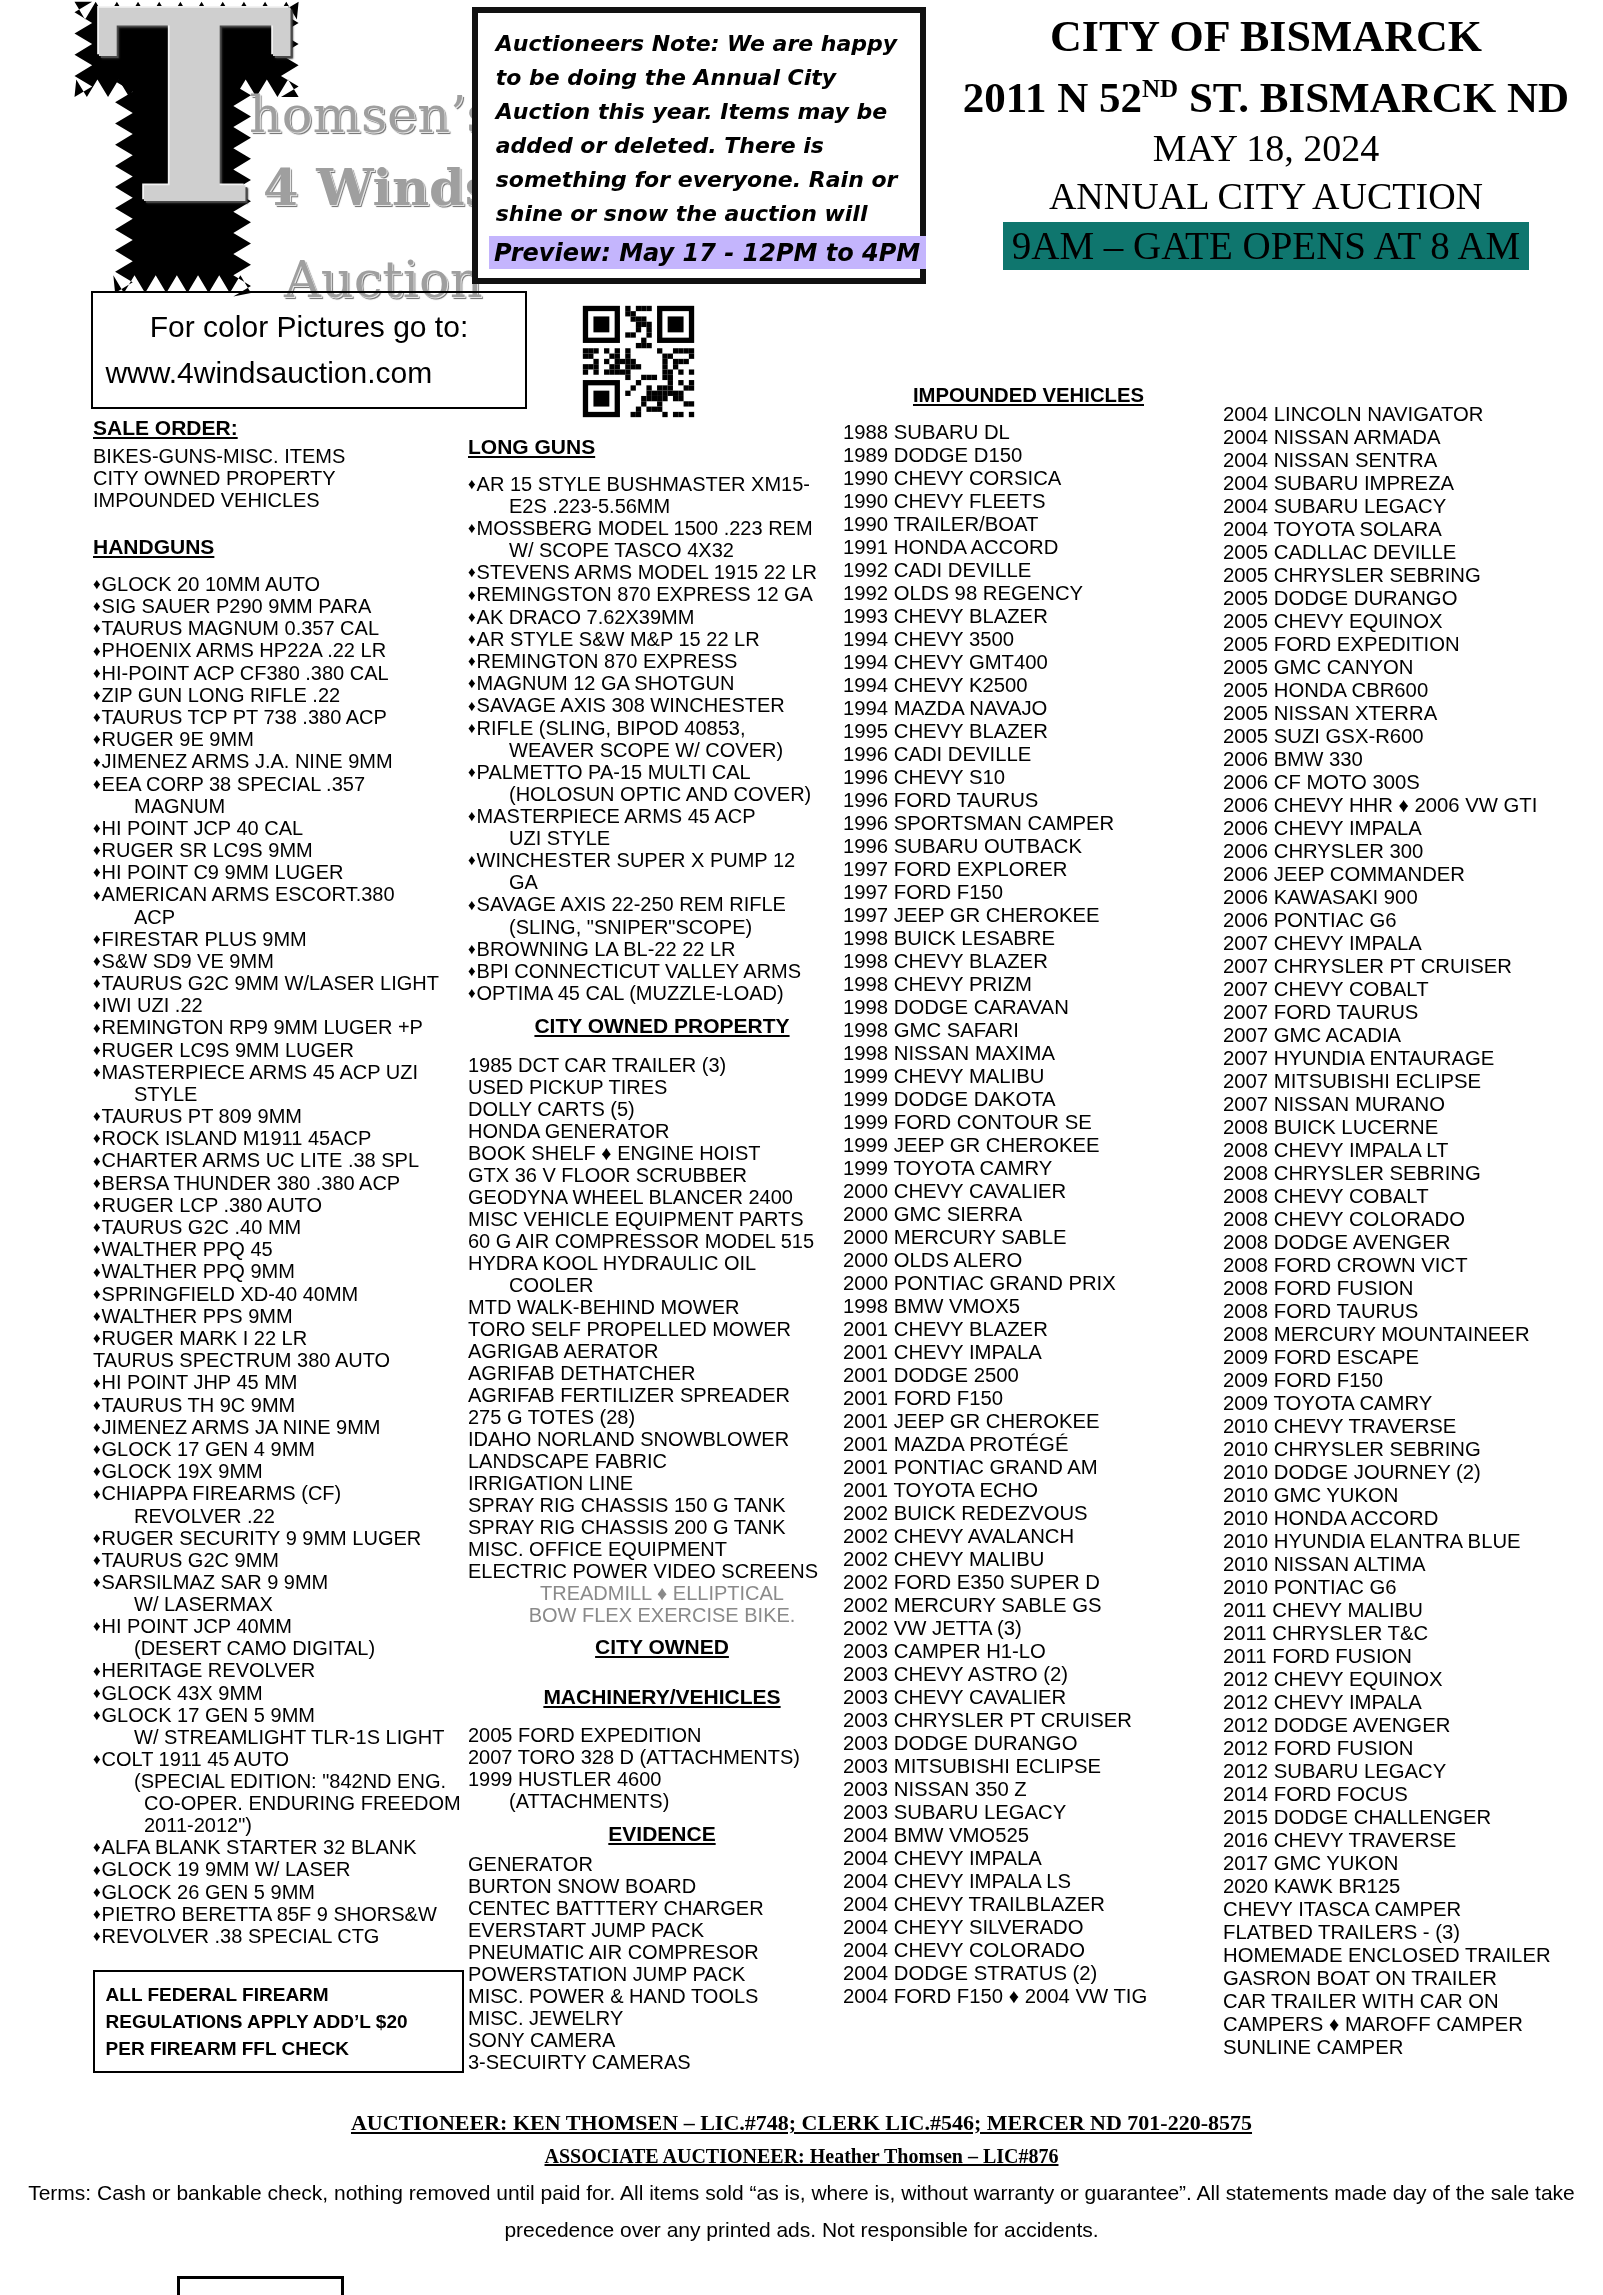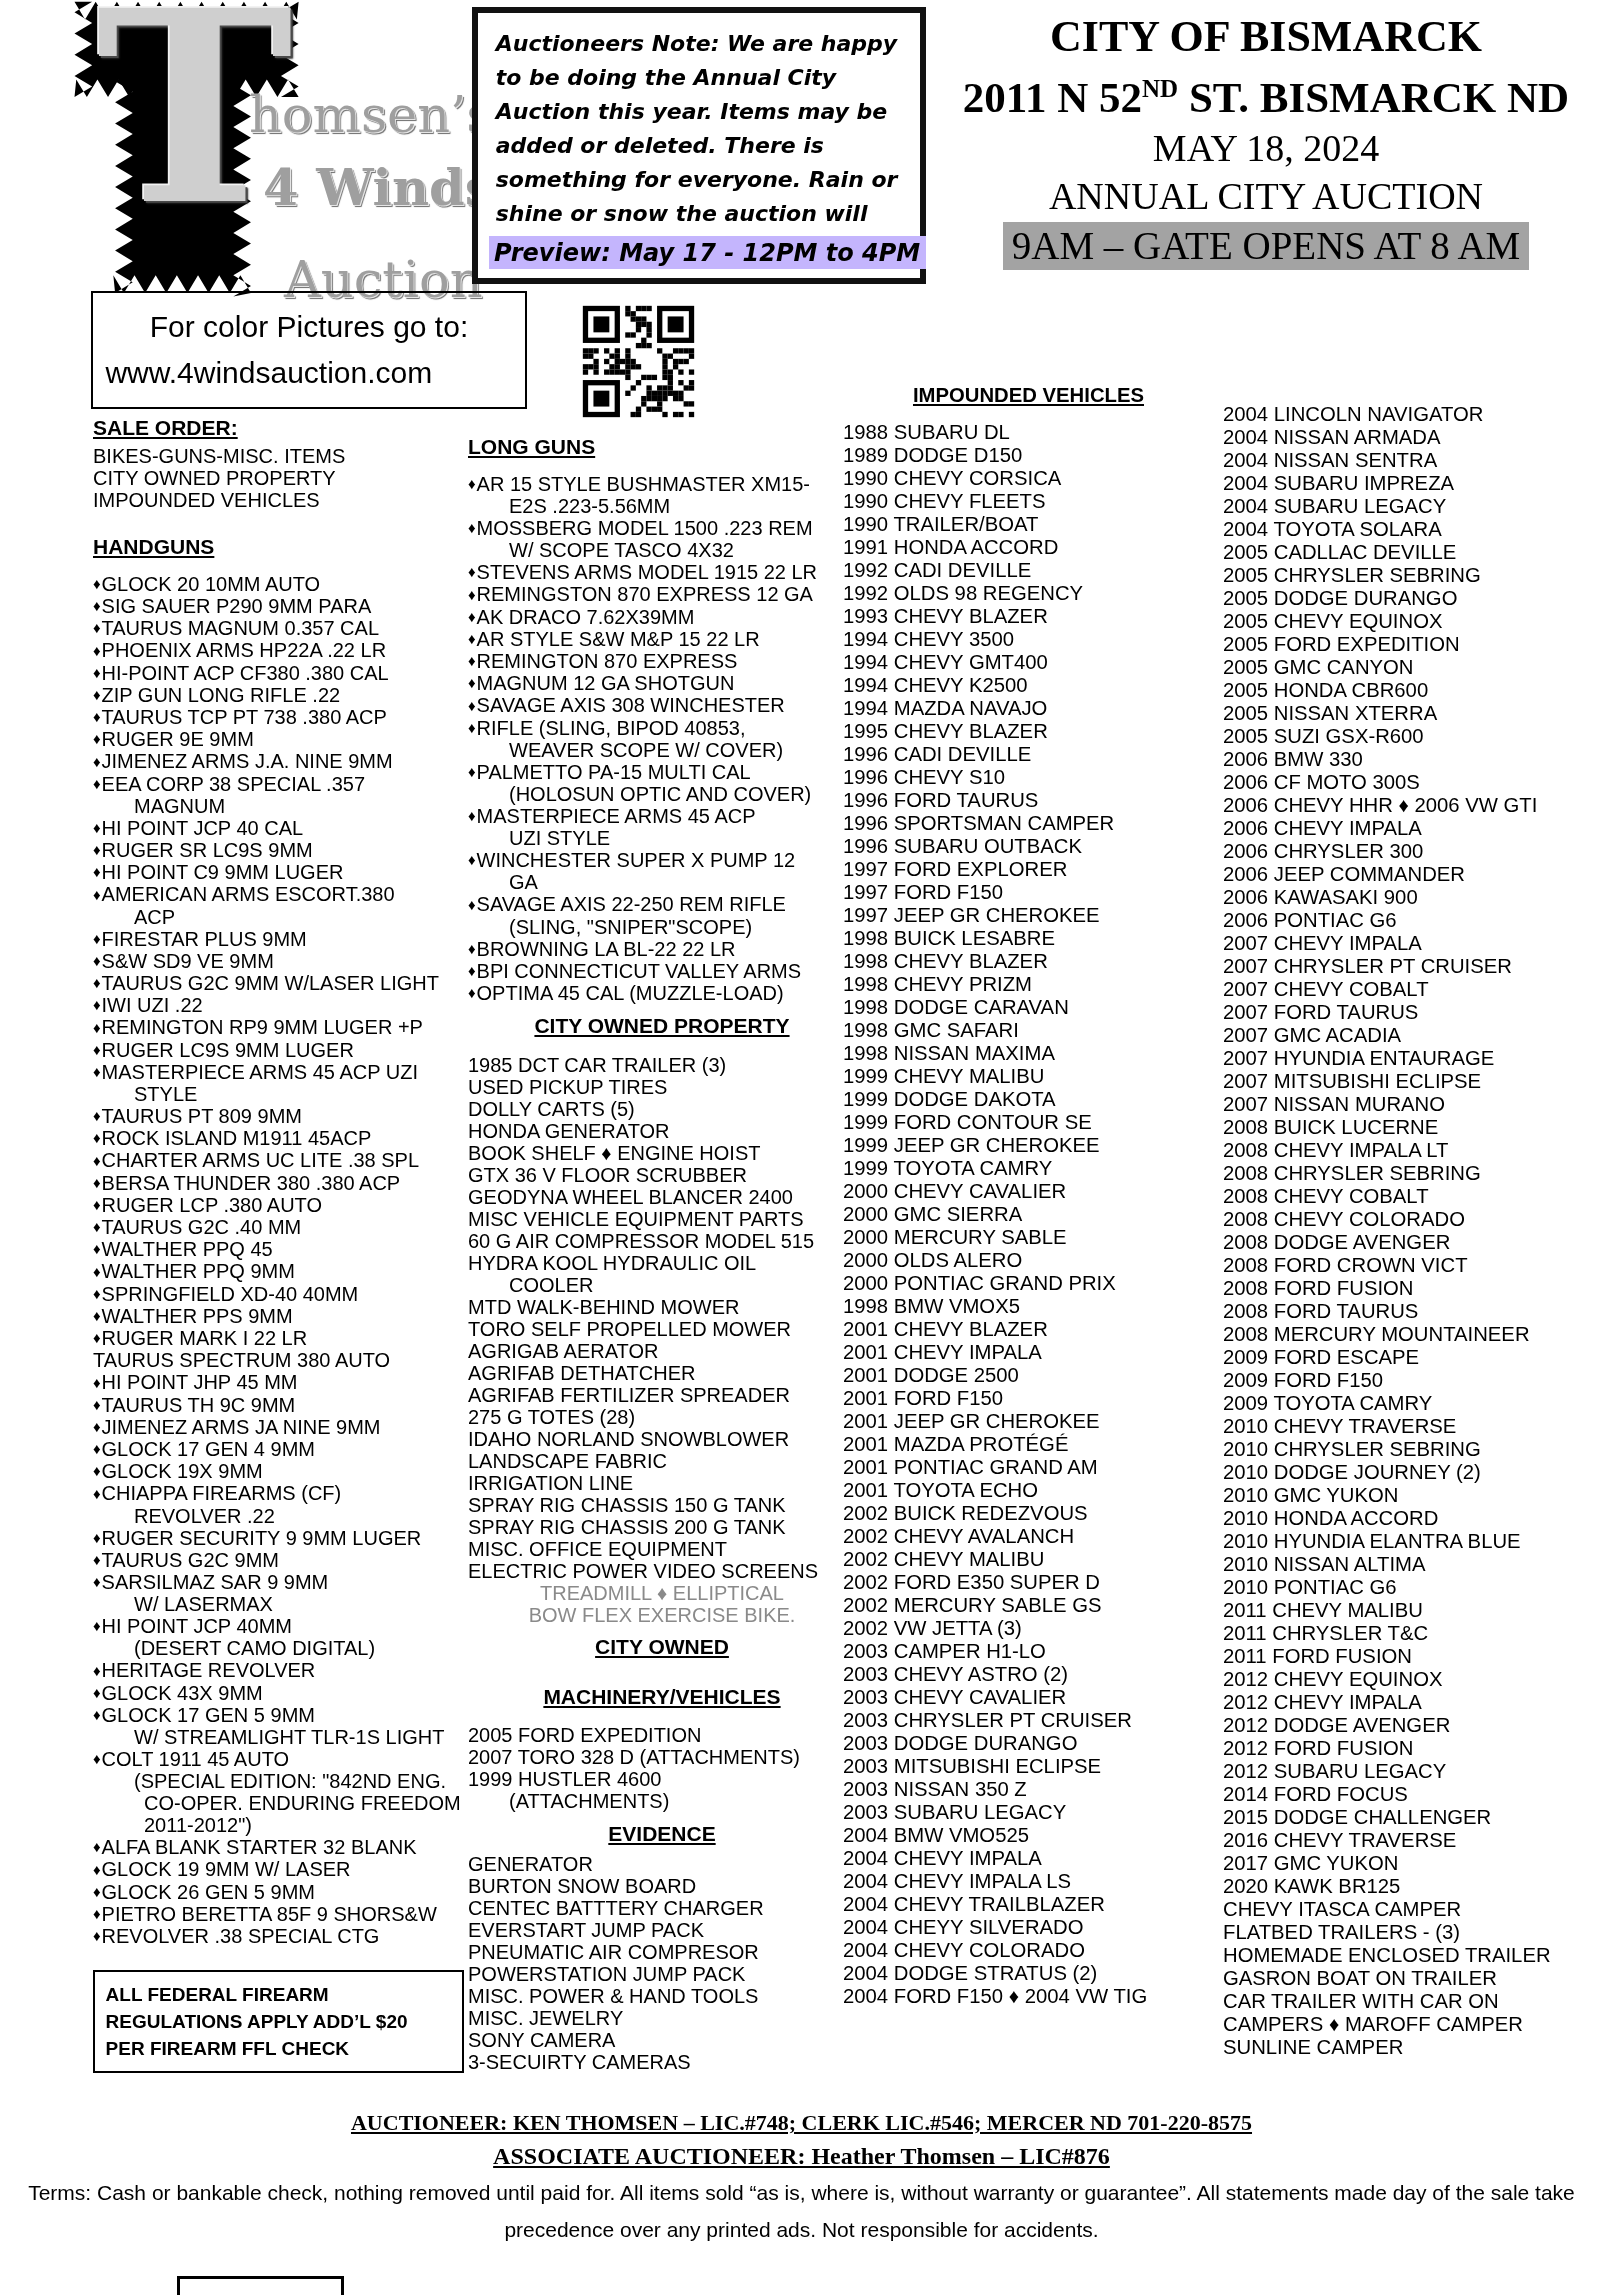--- a/index.html
+++ b/index.html
@@ -28,21 +28,21 @@
            font-style:italic;font-weight:bold;font-size:24px;padding:2.6px 5.3px;white-space:nowrap;}
 
   
   .titleblock{position:absolute;left:934px;top:10.6px;width:664px;text-align:center;
               font-family:"Liberation Serif",serif;}
   .t1{font-size:44px;font-weight:bold;line-height:51px;letter-spacing:0px;}
   .t2{font-size:43px;font-weight:bold;line-height:53px;white-space:nowrap;}
   .t2 sup{font-size:25px;}
   .t3{font-size:38px;line-height:48px;}
   .t4{font-size:38px;line-height:48px;}
-  .t5{display:inline-block;background:#a3a3a3;font-size:39px;line-height:46px;padding:0.9px 8.8px;margin-top:1.8px;}
+  .t5{display:inline-block;background:#0f766e;font-size:39px;line-height:46px;padding:0.9px 8.8px;margin-top:1.8px;}
 
   
   .picbox{position:absolute;left:91px;top:291px;width:436px;height:118px;border:2.6px solid #000;
           box-sizing:border-box;padding-top:10.6px;font-size:30px;line-height:46px;}
   .picbox .pl1{text-align:center;}
   .picbox .url{padding-left:12.4px;text-align:left;}
   .qr{position:absolute;left:574px;top:297px;}
 
   
   .col{position:absolute;}
@@ -60,21 +60,21 @@
   .cont2{padding-left:51px;}
   .gray{color:#8a8a8a;text-align:center;}
   .spacer{height:23px;}
   .spacer-sm{height:8.8px;}
   .box{margin-top:23px;border:2.6px solid #000;width:371px;box-sizing:border-box;padding:8.8px 10.6px;
        font-weight:bold;font-size:19px;line-height:27px;white-space:normal;}
 
   
   .footer{position:absolute;left:0;top:2107px;width:1603px;text-align:center;}
   .f1{font-family:"Liberation Serif",serif;font-size:22px;font-weight:bold;text-decoration:underline;line-height:32px;}
-  .f2{font-family:"Liberation Serif",serif;font-size:24px;font-weight:bold;text-decoration:underline;line-height:35px;}
+  .f2{font-family:"Liberation Serif",serif;font-size:20px;font-weight:bold;text-decoration:underline;line-height:35px;}
   .f3{font-family:"Liberation Sans",sans-serif;font-size:21px;line-height:37px;}
 
   .cutbox{position:absolute;left:177px;top:2276px;width:161px;height:35px;border:3.5px solid #000;background:#fff;}
 </style>
 </head>
 <body>
 
 <div class="page">
 
   <div class="logo">

